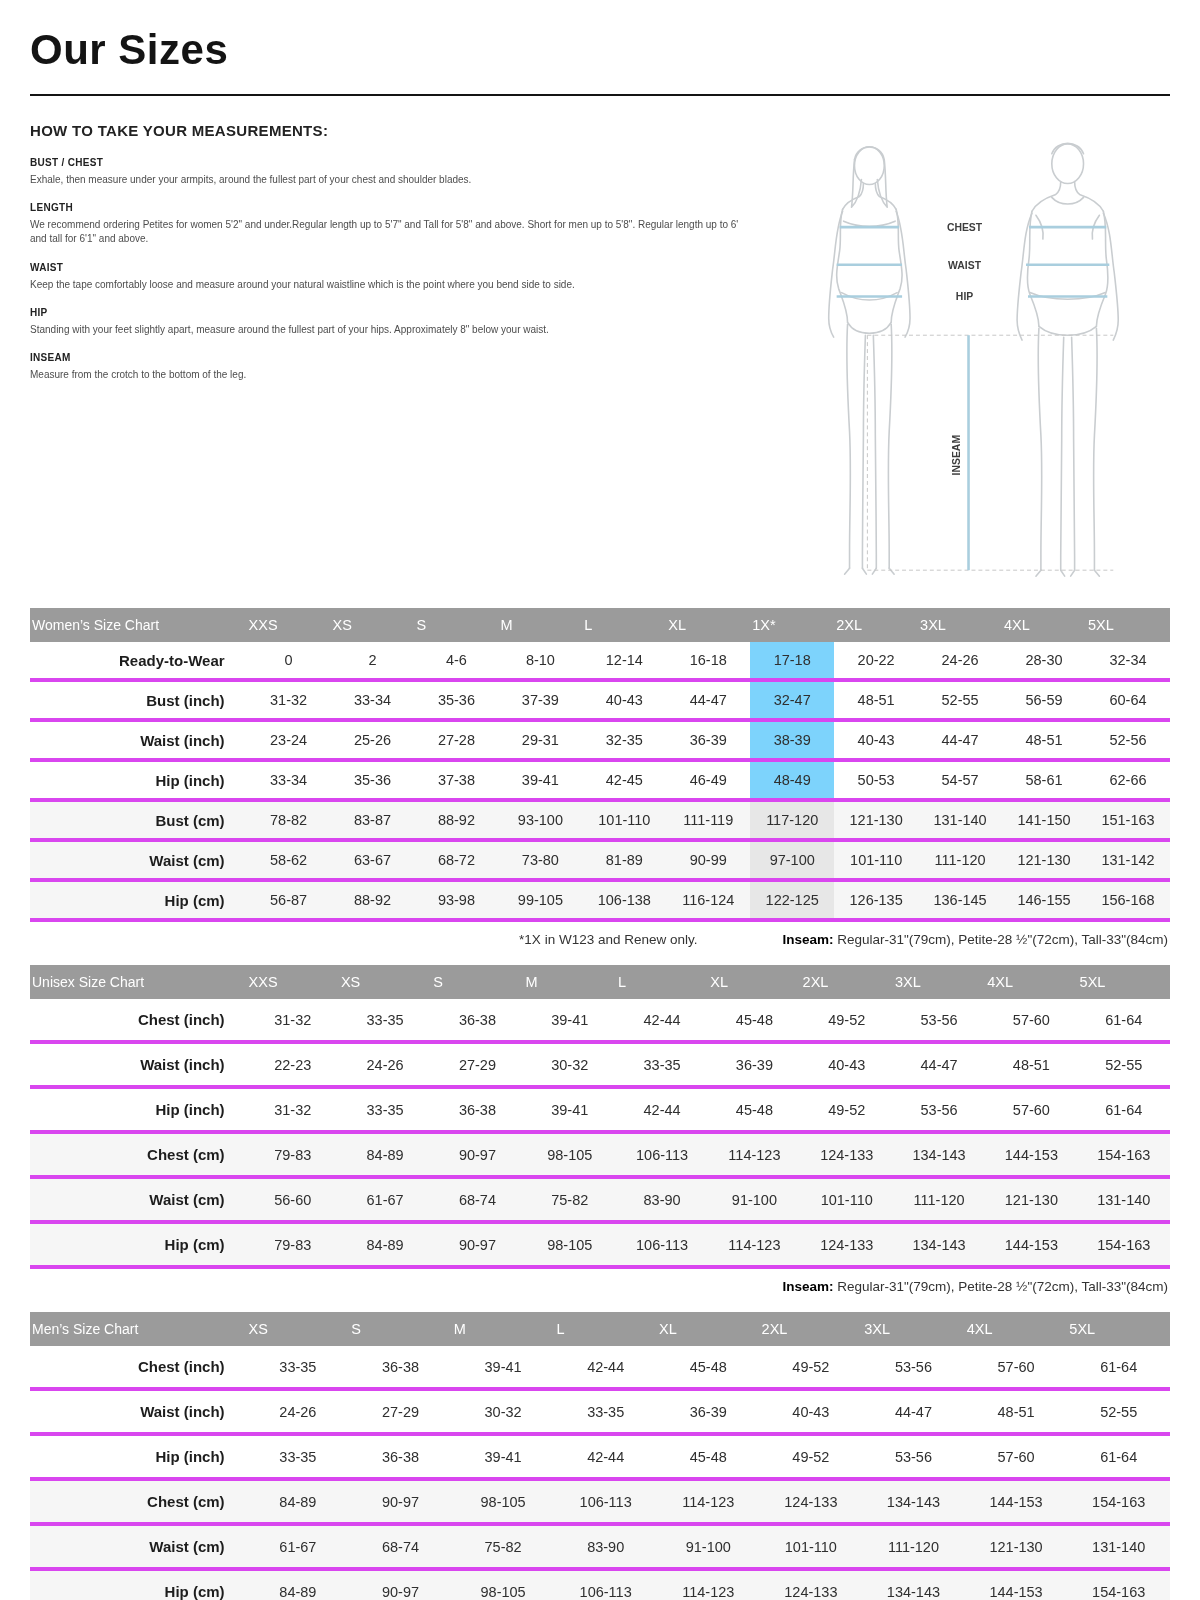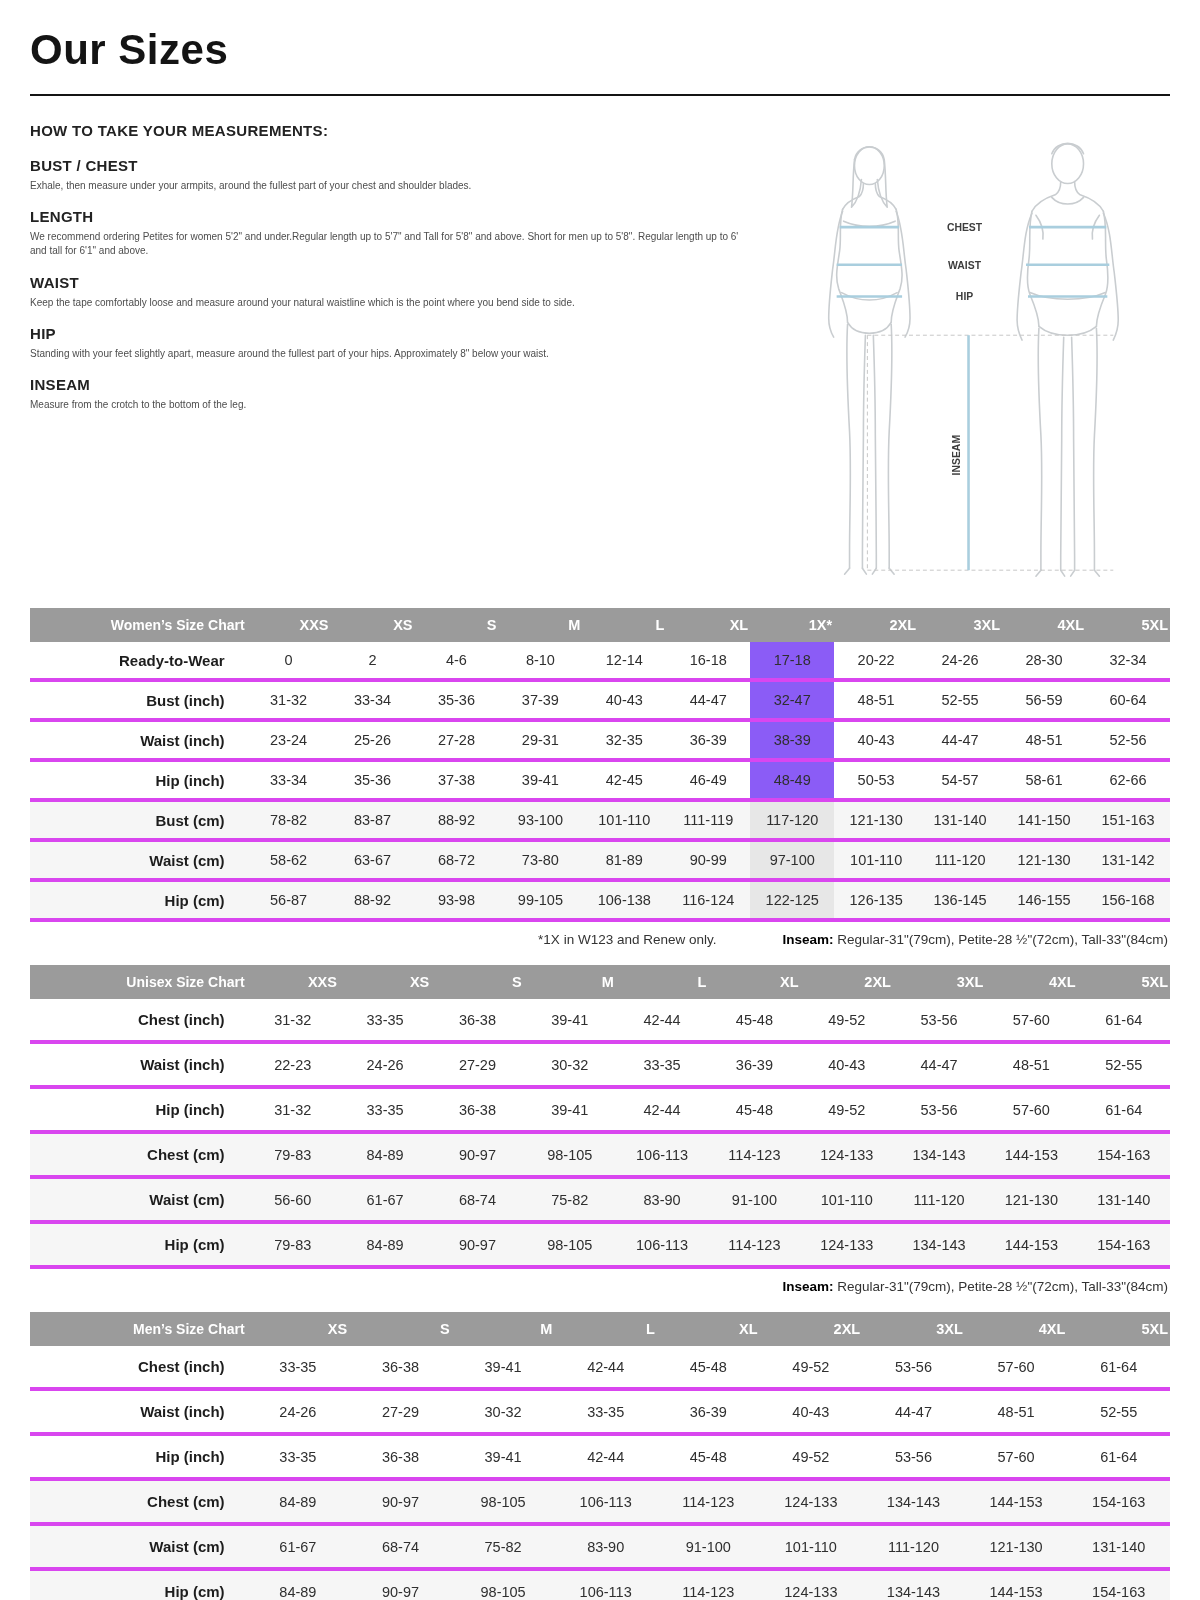--- a/index.html
+++ b/index.html
@@ -20,53 +20,53 @@
   }
   .title-divider { border: none; border-top: 2px solid #141414; margin: 0 0 26px 0; }
 
   .content-row { display: flex; gap: 18px; justify-content: space-between; }
   .measure-text { flex: 0 0 722px; }
   .howto-heading {
     font-size: 15px; font-weight: 700; color: #222; letter-spacing: .3px;
     margin-bottom: 18px;
   }
   .m-section { margin-bottom: 15px; }
-  .m-title { font-size: 15px; font-weight: 700; color: #222; letter-spacing: .3px; margin-bottom: 5px; }
+  .m-title { font-size: 10px; font-weight: 700; color: #222; letter-spacing: .3px; margin-bottom: 5px; }
   .m-body { font-size: 10px; line-height: 1.42; color: #4d4d4d; }
 
   .figure-wrap { flex: 1; display: flex; justify-content: center; align-items: flex-start; padding-top: 4px; }
   .figure-wrap svg { width: 395px; height: 466px; }
   .fig-stroke { fill: none; stroke: #c9cdd0; stroke-width: 1.6; stroke-linecap: round; stroke-linejoin: round; }
   .measure-line { stroke: #a9cede; stroke-width: 2.6; }
   .dash-line { stroke: #c6c6c6; stroke-width: 1; stroke-dasharray: 4 3; fill: none; }
   .fig-label { font-family: "Liberation Sans", sans-serif; font-size: 10.5px; font-weight: 700; fill: #3d3d3d; }
 
   .tables-area { margin-top: 16px; }
   .table-block { margin-bottom: 10px; }
   table.size-table { width: 100%; border-collapse: collapse; table-layout: fixed; }
   table.size-table thead th {
-    background: #9b9b9b; color: #ffffff; font-size: 14.5px; font-weight: 700;
-    padding: 9px 2px; text-align: right;
+    background: #9b9b9b; color: #ffffff; font-size: 14.5px; font-weight: 400;
+    padding: 9px 2px; text-align: left;
   }
   table.size-table thead th.t-title { font-size: 14px; }
   table.size-table tbody tr { border-bottom: 4px solid #d946ef; }
   table.size-table tbody tr.shaded { background: #f6f6f6; }
   table.size-table tbody th {
     text-align: right; padding: 12px 22px 12px 2px;
     font-size: 15px; font-weight: 700; color: #1d1d1d;
   }
   table.size-table tbody td {
     text-align: center; padding: 12px 2px; font-size: 14.5px; color: #2f2f2f;
   }
-  table.size-table tbody td.hl { background: #8b5cf6; }
+  table.size-table tbody td.hl { background: #7dd3fc; }
   table.size-table tbody tr.shaded td.hl { background: #e7e7e7; }
   table[data-table="women"] tbody th, table[data-table="women"] tbody td { padding-top: 9.5px; padding-bottom: 9.5px; }
 
   .footnote {
-    display: flex; justify-content: flex-end; gap: 66px;
+    display: flex; justify-content: flex-end; gap: 85px;
     font-size: 13.5px; color: #333; padding: 10px 2px 8px;
   }
   .footnote b { font-weight: 700; color: #000000; }
 </style>
 </head>
 <body>
 
 <div class="page">
 
   <h1 class="page-title">Our Sizes</h1>

